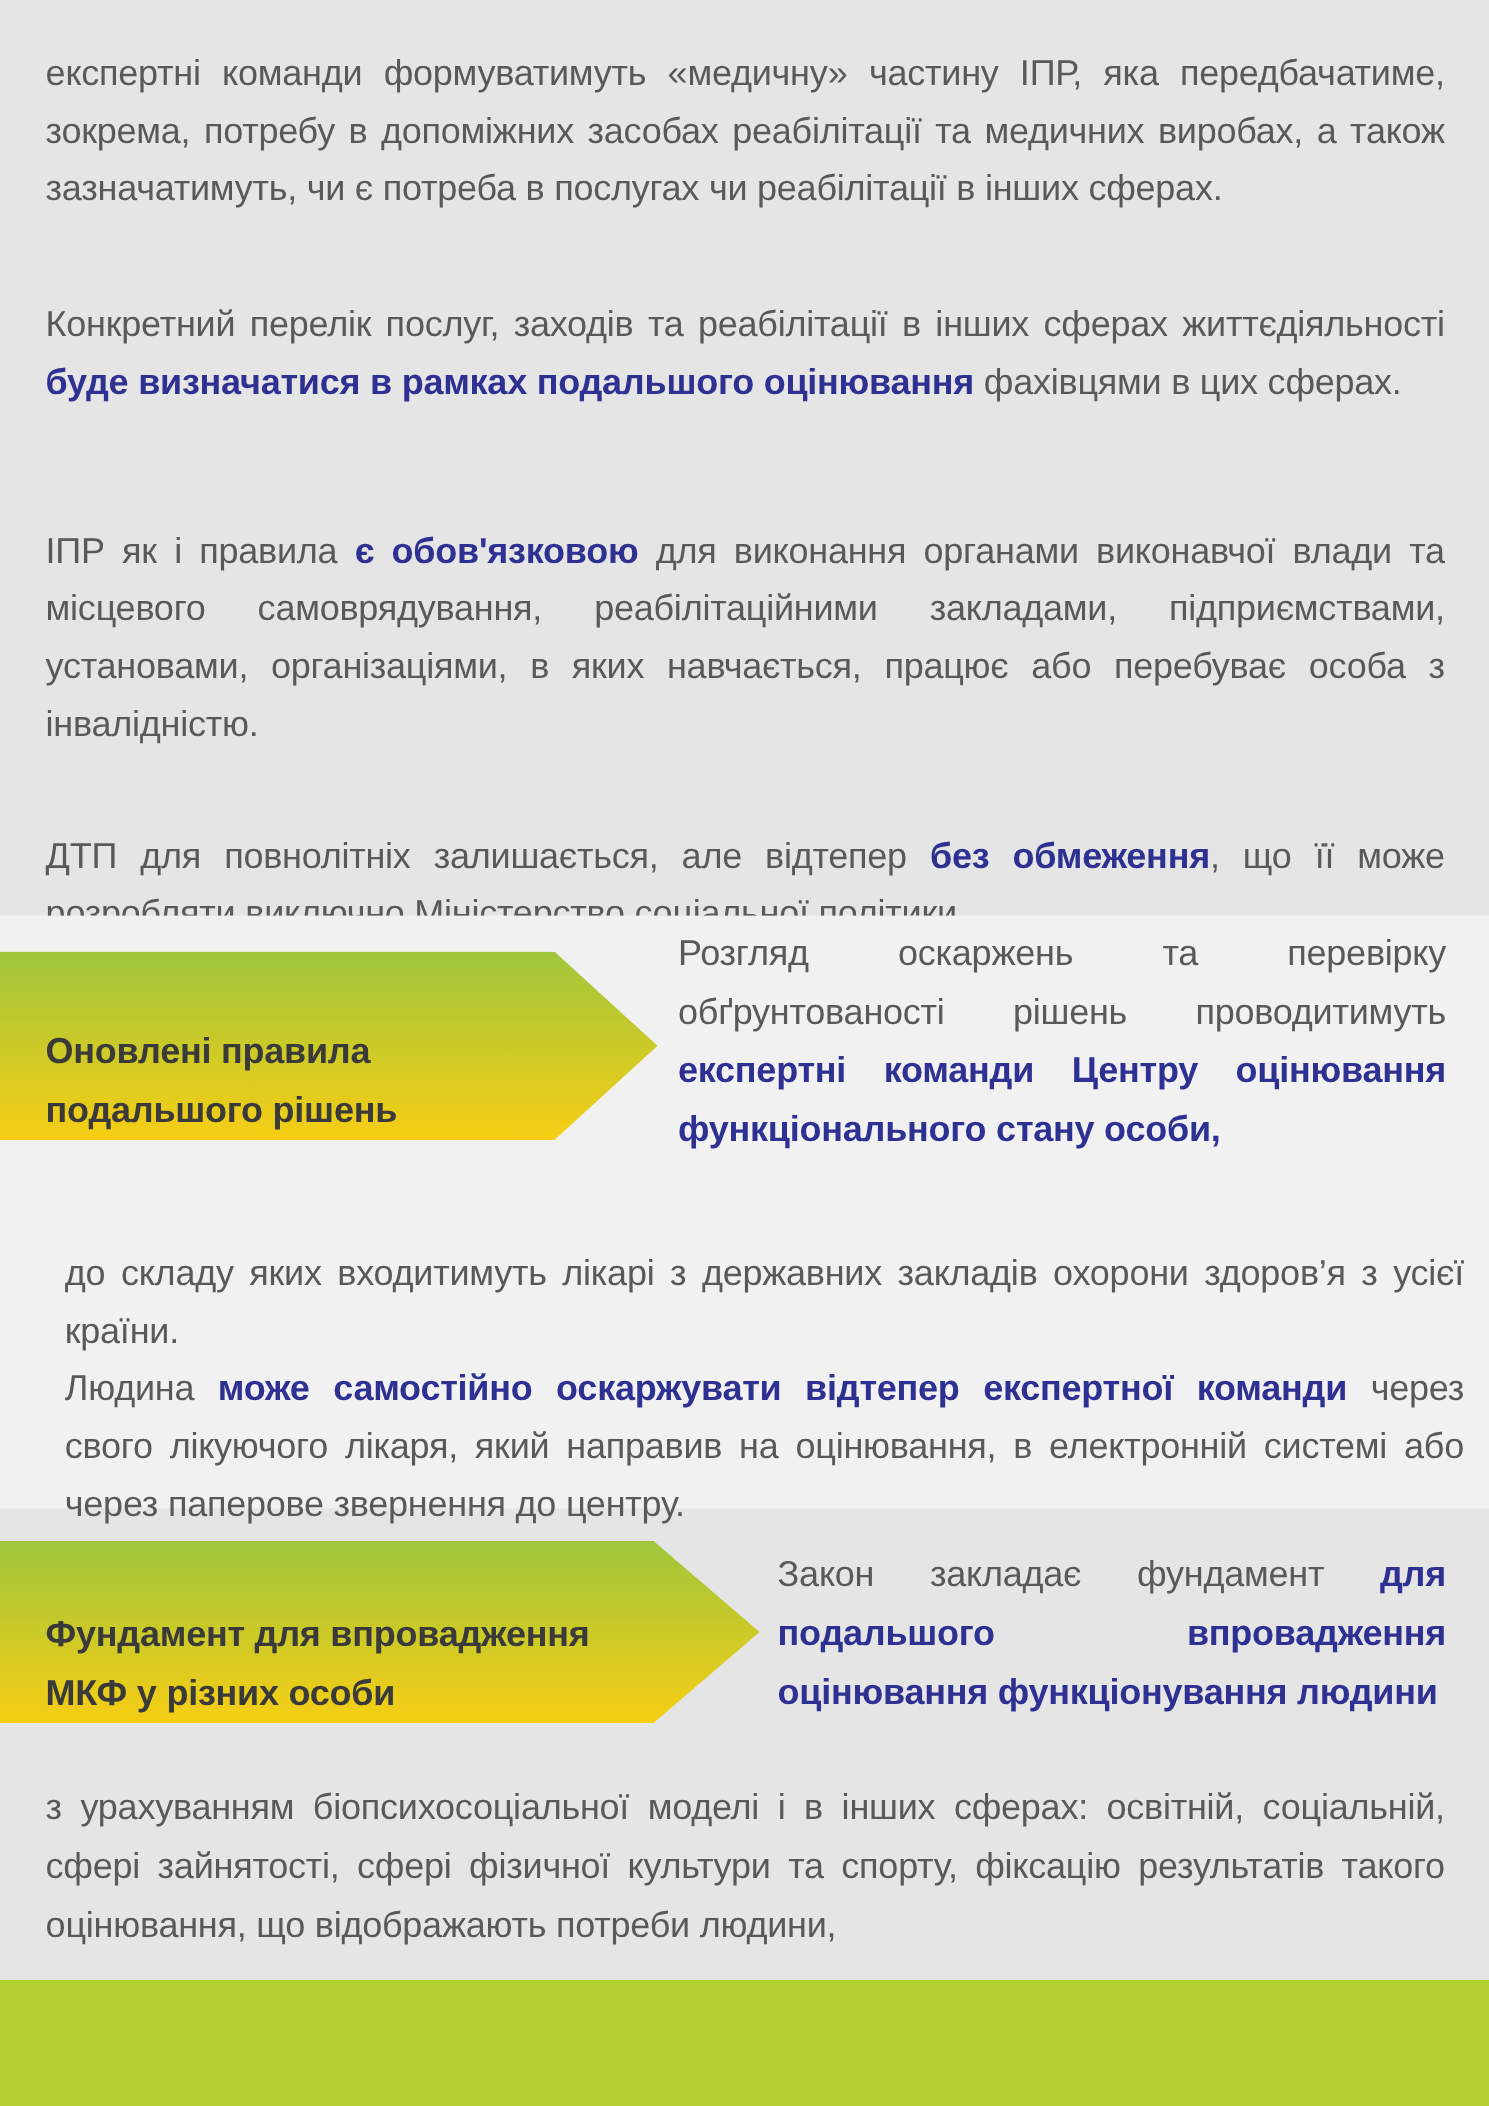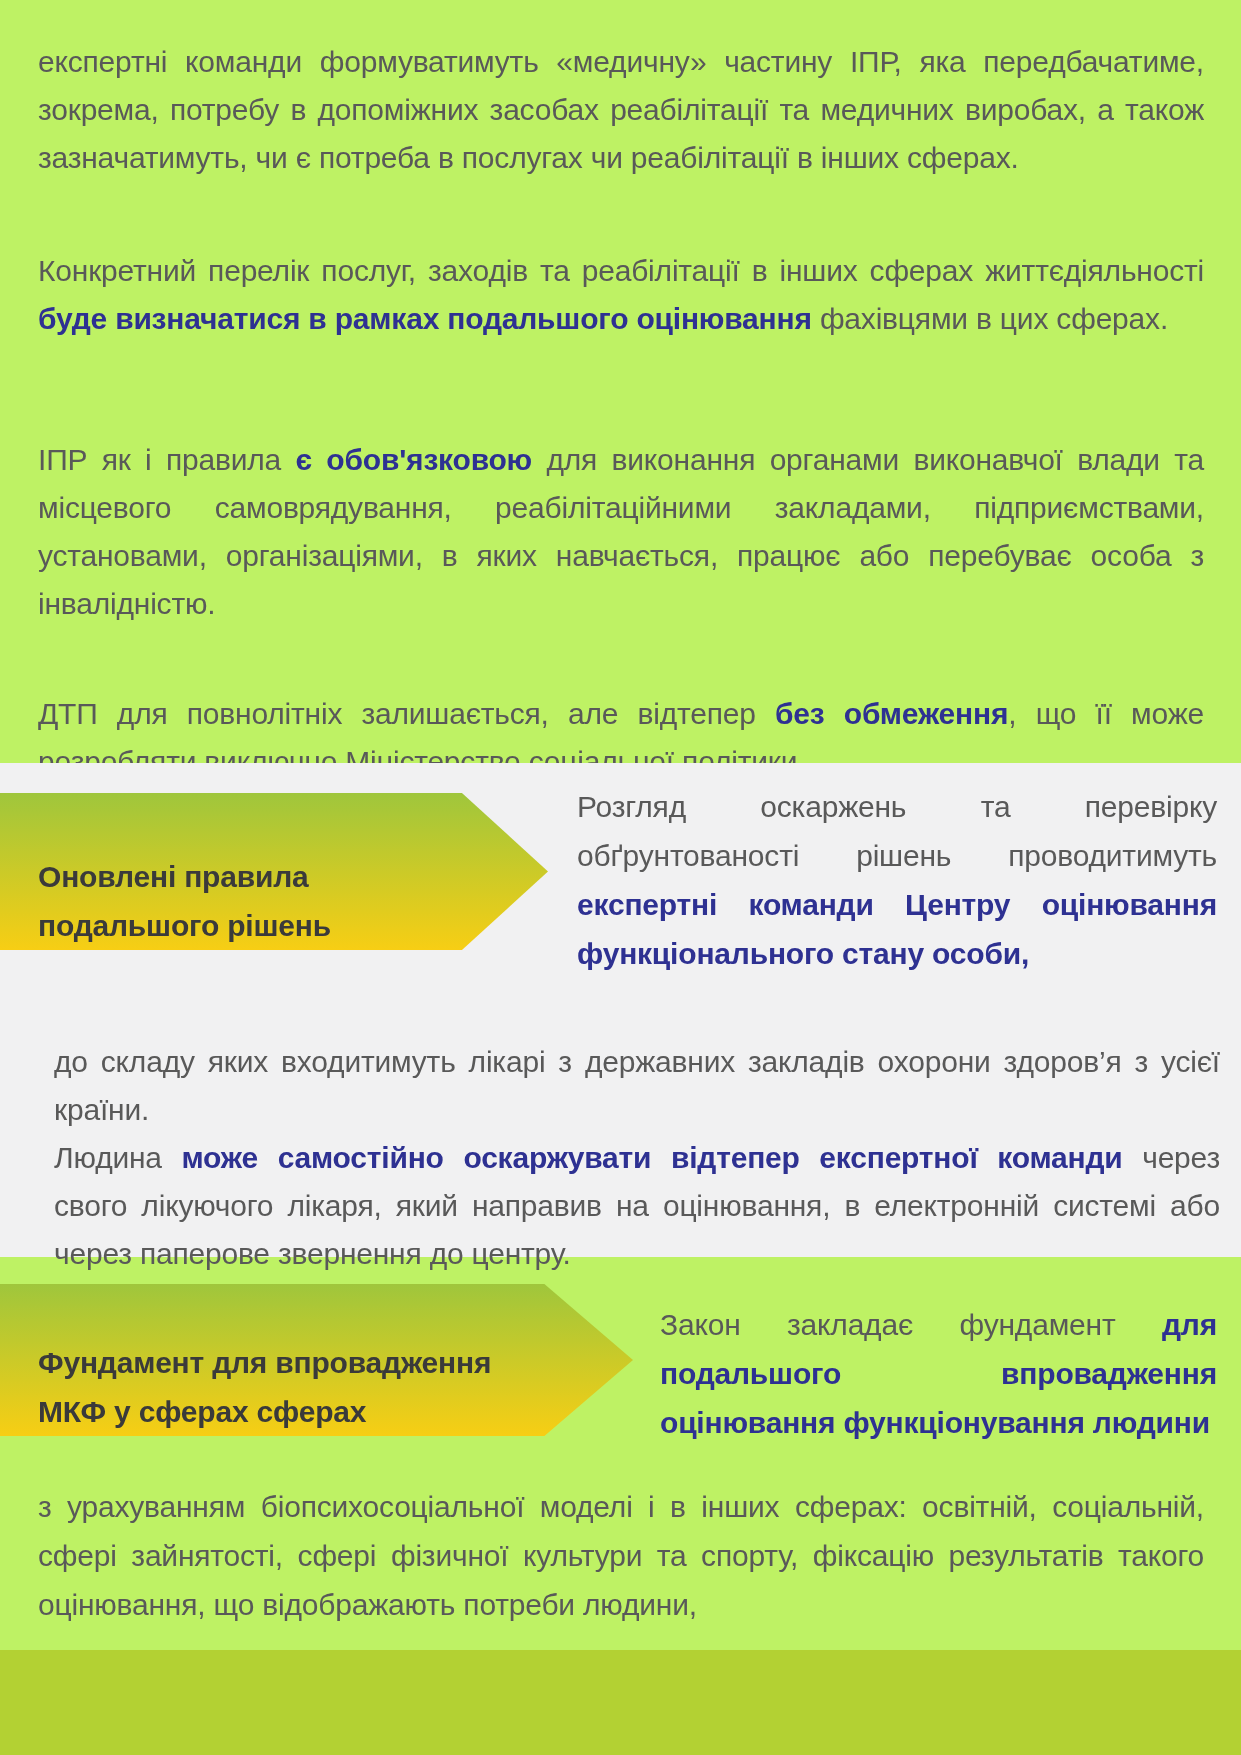--- a/index.html
+++ b/index.html
@@ -1,20 +1,20 @@
 <!DOCTYPE html>
 <html lang="uk" style="--accent-navy: #2e3192; --body-gray: #595959; --callout-text: #3a3a3a; --section-bg: #f1f1f2; --arrow-green: #9fc63c; --arrow-yellow: #f7ce14; --band-green: #b3d133;"><head>
 <meta charset="utf-8">
 <style>
   html,body { margin:0; padding:0; background:#ffffff; }
   .page {
     position: relative;
     width: 1241px;
     height: 1755px;
-    background: #bef264;
+    background: #e5e5e5;
     overflow: hidden;
     font-family: "Liberation Sans", "DejaVu Sans", sans-serif;
     color: var(--body-gray, #595959);
   }
   .para {
     position: absolute;
     left: 38px;
     width: 1166px;
     margin: 0;
     font-size: 30px;
@@ -61,21 +61,21 @@
   .arrow .label {
     padding-left: 38px;
     font-size: 30px;
     font-weight: 700;
     line-height: 49px;
     color: var(--callout-text, #3a3a3a);
     letter-spacing: -0.2px;
   }
   .lead-col {
     position: absolute;
-    margin: 12px;
+    margin: 0;
     font-size: 30px;
     line-height: 49px;
     text-align: justify;
     letter-spacing: -0.2px;
   }
   #lead1 { left: 565px; top: 770px; width: 640px; }
   #lead2 { left: 648px; top: 1288px; width: 557px; }
   .gray-para {
     position: absolute;
     left: 38px;
@@ -122,21 +122,21 @@
   <p class="lead-col" id="lead1"><span>Розгляд оскаржень та перевірку обґрунтованості рішень проводитимуть </span><span class="bold-navy">експертні команди Центру оцінювання функціонального стану особи,</span></p>
 
   <div class="gray-para">
     <p>до складу яких входитимуть лікарі з державних закладів охорони здоров’я з усієї країни.</p>
     <p><span>Людина </span><span class="bold-navy">може самостійно оскаржувати відтепер експертної команди</span><span> через свого лікуючого лікаря, який направив на оцінювання, в електронній системі або через паперове звернення до центру.</span></p>
   </div>
 
   <div class="arrow arrow2">
     <div class="label">
       <div>Фундамент для впровадження</div>
-      <div>МКФ у сферах сферах</div>
+      <div>МКФ у різних особи</div>
     </div>
   </div>
 
   <p class="lead-col" id="lead2"><span>Закон закладає фундамент </span><span class="bold-navy">для подальшого впровадження оцінювання функціонування людини</span></p>
 
   <p class="para" id="p5">з урахуванням біопсихосоціальної моделі і в інших сферах: освітній, соціальній, сфері зайнятості, сфері фізичної культури та спорту, фіксацію результатів такого оцінювання, що відображають потреби людини,</p>
 
   <div class="bottom-band"></div>
 
 </div>

